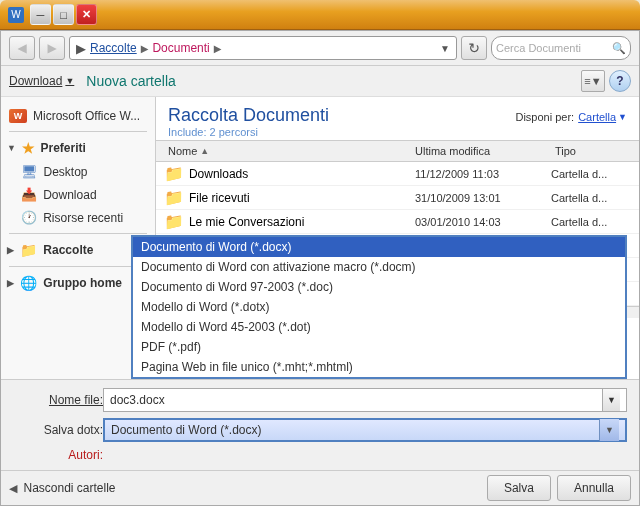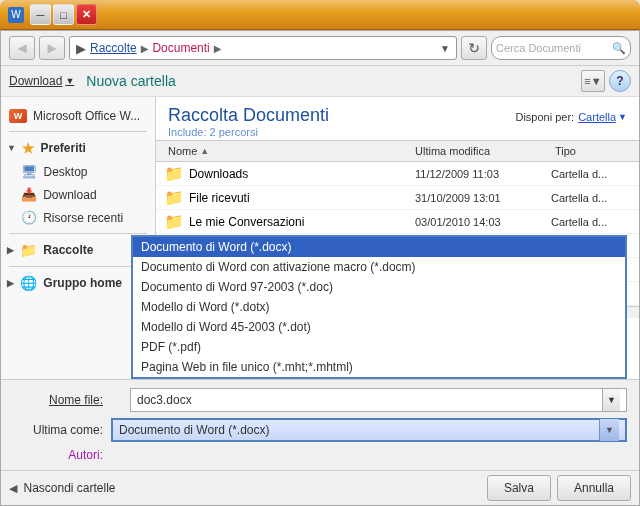--- a/index.html
+++ b/index.html
@@ -225,21 +225,21 @@
     .file-type { font-size: 11px; color: #333; }
 
     
     .bottom-section {
       background: #f0f0f0;
       border-top: 1px solid #ccc;
       padding: 8px 12px;
     }
     .form-row {
       display: flex; align-items: center; margin-bottom: 6px;
-      gap: 8px;
+      gap: 0;
     }
     .form-label { width: 90px; text-align: right; font-size: 12px; color: #333; }
     .form-label.underline { text-decoration: underline; }
     .form-input {
       flex: 1;
       height: 24px;
       border: 1px solid #aaa;
       background: white;
       padding: 0 6px;
       font-size: 12px;
@@ -259,21 +259,21 @@
       margin-left: auto;
       width: 20px; height: 22px;
       background: linear-gradient(to bottom, #c8d8f8, #a0b8e8);
       display: flex; align-items: center; justify-content: center;
       font-size: 9px; color: #555;
       border-left: 1px solid #7090c0;
     }
     .autori-row {
       display: flex; align-items: center; gap: 8px;
     }
-    .autori-label { width: 90px; text-align: right; font-size: 12px; color: #a21caf; }
+    .autori-label { width: 90px; text-align: right; font-size: 12px; color: #b91c1c; }
     .dropdown-item {
       padding: 3px 8px;
       cursor: pointer;
       color: #333;
     }
     .dropdown-item.selected { background: #3060c0; color: white; }
 
     
     .bottom-buttons {
       display: flex; justify-content: flex-end; gap: 6px;
@@ -513,28 +513,28 @@
       <div class="dropdown-item">Modello di Word (*.dotx)</div>
       <div class="dropdown-item">Modello di Word 45-2003 (*.dot)</div>
       <div class="dropdown-item">PDF (*.pdf)</div>
       <div class="dropdown-item">Pagina Web in file unico (*.mht;*.mhtml)</div>
     </div>
 
     <div class="bottom-section">
 
       <div class="form-row">
         <div class="form-label underline">Nome file:</div>
-        <div class="form-input" style="display:flex; align-items:center; justify-content:space-between;margin-left:19px;">
+        <div class="form-input" style="display:flex; align-items:center; justify-content:space-between;">
           <span>doc3.docx</span>
           <span style="background: linear-gradient(to bottom,#f8f8f8,#e0e0e0); border-left:1px solid #aaa; padding:0 4px; font-size:9px; height:100%; display:flex; align-items:center;">▼</span>
         </div>
       </div>
 
       <div class="form-row">
-        <div class="form-label">Ultima come:</div>
+        <div class="form-label">Salva dotx:</div>
         <div class="form-select" style="display:flex; align-items:center; border:2px solid #5080c0;">
           <span>Documento di Word (*.docx)</span>
           <div class="select-arrow">▼</div>
         </div>
       </div>
 
       <div class="autori-row">
         <div class="autori-label">Autori:</div>
       </div>
     </div>

